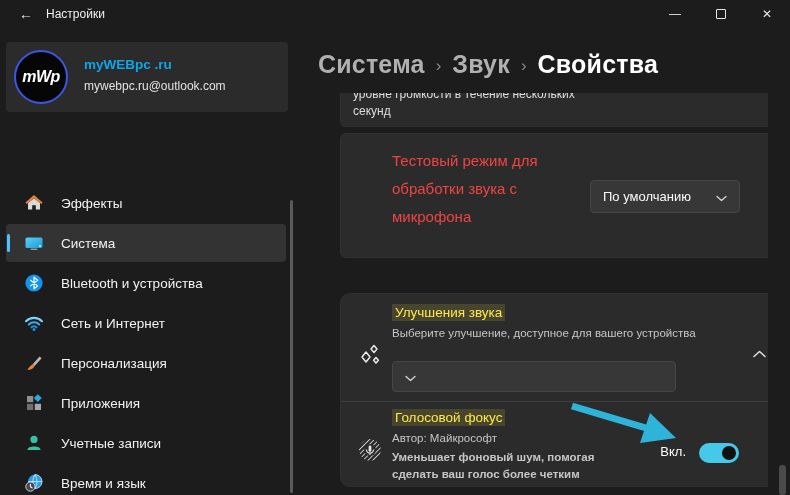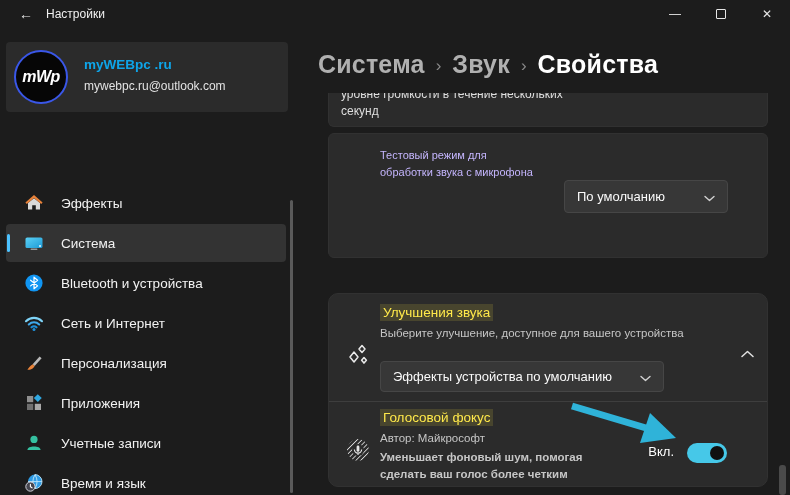--- a/index.html
+++ b/index.html
@@ -50,32 +50,32 @@
 
   
   .main { position:absolute; left:300px; top:28px; width:490px; height:467px; background:#1c1c1c; }
   .breadcrumb { position:absolute; left:18px; top:22px; display:flex; align-items:center; gap:11px; }
   .bc-seg { font-size:25px; font-weight:600; letter-spacing:.2px; }
   .bc-dim { color:#b0b0b0; }
   .bc-cur { color:#ffffff; }
   .bc-sep { font-size:17px; color:#8a8a8a; margin-top:3px; }
 
   .viewport { position:absolute; left:28px; top:65px; width:440px; height:402px; overflow:hidden; }
-  .card { position:relative; width:440px; background:#2b2b2b; border:1px solid #313131; }
+  .card { position:relative; width:440px; background:#2b2b2b; border:1px solid #313131;margin-left:12px; }
 
   .card1 { height:34px; border-radius:0 0 6px 6px; overflow:hidden; border-top:none; }
   .card1-text { position:absolute; left:12px; top:-7px; width:252px; font-size:12px; line-height:17px; color:#dedede; }
 
   .card2 { margin-top:6px; height:125px; border-radius:6px; }
-  .card2-title { position:absolute; left:51px; top:13px; width:162px; font-size:11px; line-height:17px; color:#c4b5fd; }
+  .card2-title { position:absolute; left:51px; top:13px; width:162px; font-size:15px; line-height:28px; color:#ef4444; }
   .card2-desc { position:absolute; left:51px; top:74px; width:158px; font-size:11.5px; line-height:16.5px; color:#c6c6c6; }
   .dropdown { position:absolute; display:flex; align-items:center; justify-content:space-between;
     background:#373737; border:1px solid #464646; border-radius:4px; padding:0 12px; cursor:pointer; }
   .dropdown .dd-val { font-size:13px; color:#fafafa; white-space:nowrap; }
-  .card2-dd { right:39px; top:46px; width:164px; height:33px; }
+  .card2-dd { right:39px; top:46px; width:150px; height:33px; }
 
   .card3 { margin-top:35px; height:194px; border-radius:10px; }
   .card3-title { position:absolute; left:51px; top:11px; font-size:13.5px; }
   .hl { background:rgba(255,233,74,.14); color:#ffe94a; padding:1px 3px; }
   .card3-desc { position:absolute; left:51px; top:33px; font-size:11.5px; color:#c6c6c6; }
   .card3-dd { left:51px; top:67px; width:284px; height:31px; }
   .expander-chevron { position:absolute; right:13px; top:50px; cursor:pointer; }
   .card3-divider { position:absolute; left:0; right:0; top:107px; height:1px; background:#3e3e3e; }
 
   .vf-title { position:absolute; left:51px; top:116px; font-size:13.5px; }
@@ -259,21 +259,20 @@
                 <path d="M17 3.5 L20 7 L17 10.5 L14 7 Z"></path>
                 <path d="M19 15.5 L21.4 18.3 L19 21.1 L16.6 18.3 Z"></path>
               </g>
             </svg>
         </span>
         <div class="card3-title">
           <span class="hl">Улучшения звука</span>
         </div>
         <div class="card3-desc">Выберите улучшение, доступное для вашего устройства</div>
         <div class="dropdown card3-dd">
-          <span class="dd-val">Эффекты устройства по умолчанию</span>
           <span>
             <svg width="11" height="7" viewBox="0 0 11 7">
                 <polyline points="1,1.5 5.5,5.5 10,1.5" fill="none" stroke="#d2d2d2" stroke-width="1.4" stroke-linecap="round" stroke-linejoin="round"></polyline>
               </svg>
           </span>
         </div>
         <span class="expander-chevron">
           <svg width="13" height="8" viewBox="0 0 13 8">
               <polyline points="1,6.5 6.5,1.5 12,6.5" fill="none" stroke="#e2e2e2" stroke-width="1.5" stroke-linecap="round" stroke-linejoin="round"></polyline>
             </svg>

